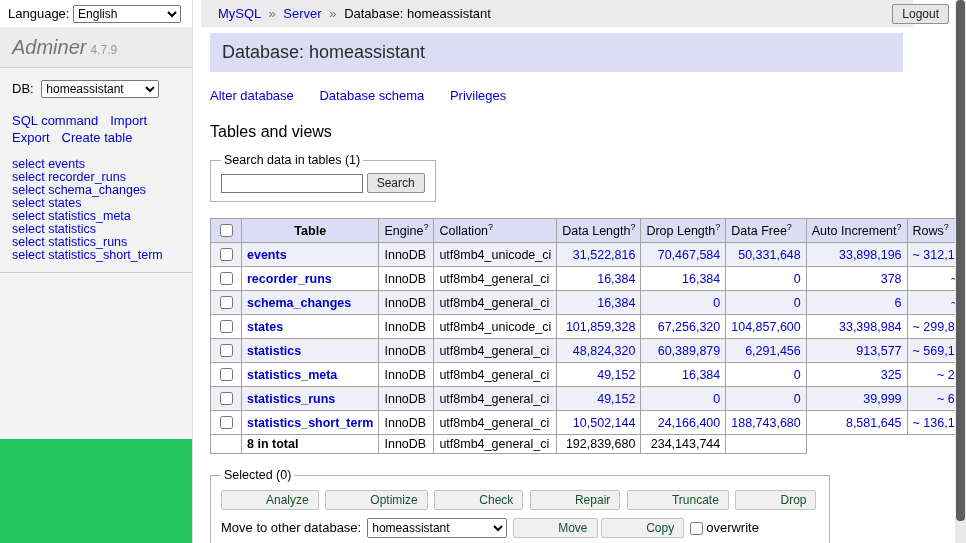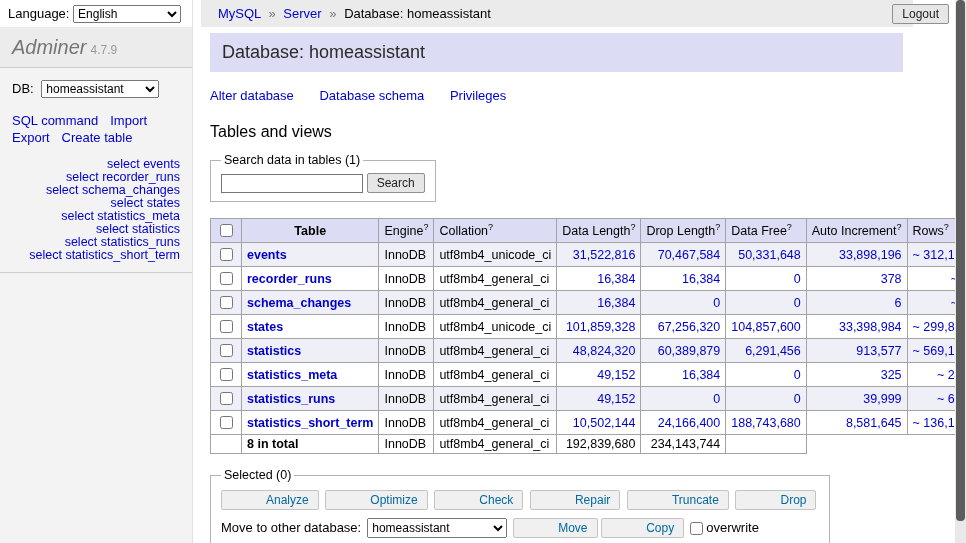--- a/index.html
+++ b/index.html
@@ -8,40 +8,40 @@
     width: 966px; height: 543px; overflow: hidden; position: relative;
     font-family: "Liberation Sans", "DejaVu Sans", sans-serif;
     font-size: 13px; color: #000; background: #fff;
   }
   a { color: #0000cc; text-decoration: none; cursor: pointer; }
 
   
   #sidebar { position: absolute; left: 0; top: 0; width: 193px; height: 543px; background: #22c55e; border-right: 1px solid #e0e0e0; }
   #lang-row { height: 27px; padding: 5px 0 0 8px; background: #fff; white-space: nowrap; }
   #lang-row select { width: 108px; font-size: 12px; height: 18px; }
-  #menu { background: #f3f3f3; height: 516px; }
+  #menu { background: #f3f3f3; height: 412px; }
   #menu h1 { margin: 0; padding: 9px 12px 8px; background: #ececec; border-bottom: 1px solid #ccc;
              font-size: 20px; font-weight: normal; font-style: italic; color: #757575; }
   #menu h1 .ver { font-size: 12px; font-style: normal; color: #9a9a9a; margin-left: 4px; }
   .db-row { padding: 12px 12px 4px; }
   .db-row select { width: 118px; font-size: 12px; height: 18px; margin-left: 4px; }
   .menu-links { padding: 10px 12px 4px; line-height: 17px; }
   .menu-links a { margin-right: 12px; }
-  .tables-list { padding: 8px 12px 10px; border-bottom: 1px solid #ccc; text-align: right; }
+  .tables-list { padding: 8px 12px 10px; border-bottom: 1px solid #ccc; }
   .tables-list a { display: block; font-size: 12.5px; line-height: 13px; margin-bottom: 0; }
 
   
   #topbar { position: absolute; left: 193px; top: 0; width: 762px; height: 27px; background: #fff; }
   #breadcrumb { position: absolute; left: 8px; top: 0; width: 712px; height: 27px; background: #ebebeb; padding: 6px 0 0 17px; }
   #breadcrumb .sep { color: #777; margin: 0 4px; }
   #logout-wrap { position: absolute; right: 6px; top: 4px; }
 
   .btn { font-family: Liberation Sans, sans-serif; font-size: 12px; color: #222;
          background: #e6e6e6; border: 1px solid #8f8f8f; border-radius: 2px; padding: 2px 9px; cursor: pointer; }
-  .btn[disabled] { color: #0369a1; background: #f0f0f0; border-color: #c4c4c4; cursor: default; padding-left: 44px; }
+  .btn[disabled] { color: #14532d; background: #f0f0f0; border-color: #c4c4c4; cursor: default; padding-left: 44px; }
 
   
   #content { position: absolute; left: 193px; top: 27px; width: 762px; height: 516px; background: #fff; padding-left: 17px; overflow: hidden; }
   #page-title { margin: 6px 52px 0 0; padding: 9px 12px; background: #dcdcf4; font-size: 18px; font-weight: normal; color: #2b2b2b; }
   .action-links { margin: 16px 0 0; }
   .action-links a { margin-right: 22px; }
   h3 { font-size: 16px; font-weight: normal; margin: 20px 0 8px; }
 
   fieldset { display: inline-block; border: 1px solid #b3b3b3; margin: 4px 0 0; padding: 6px 10px 8px; }
   fieldset legend { font-size: 12.5px; padding: 0 3px; }

